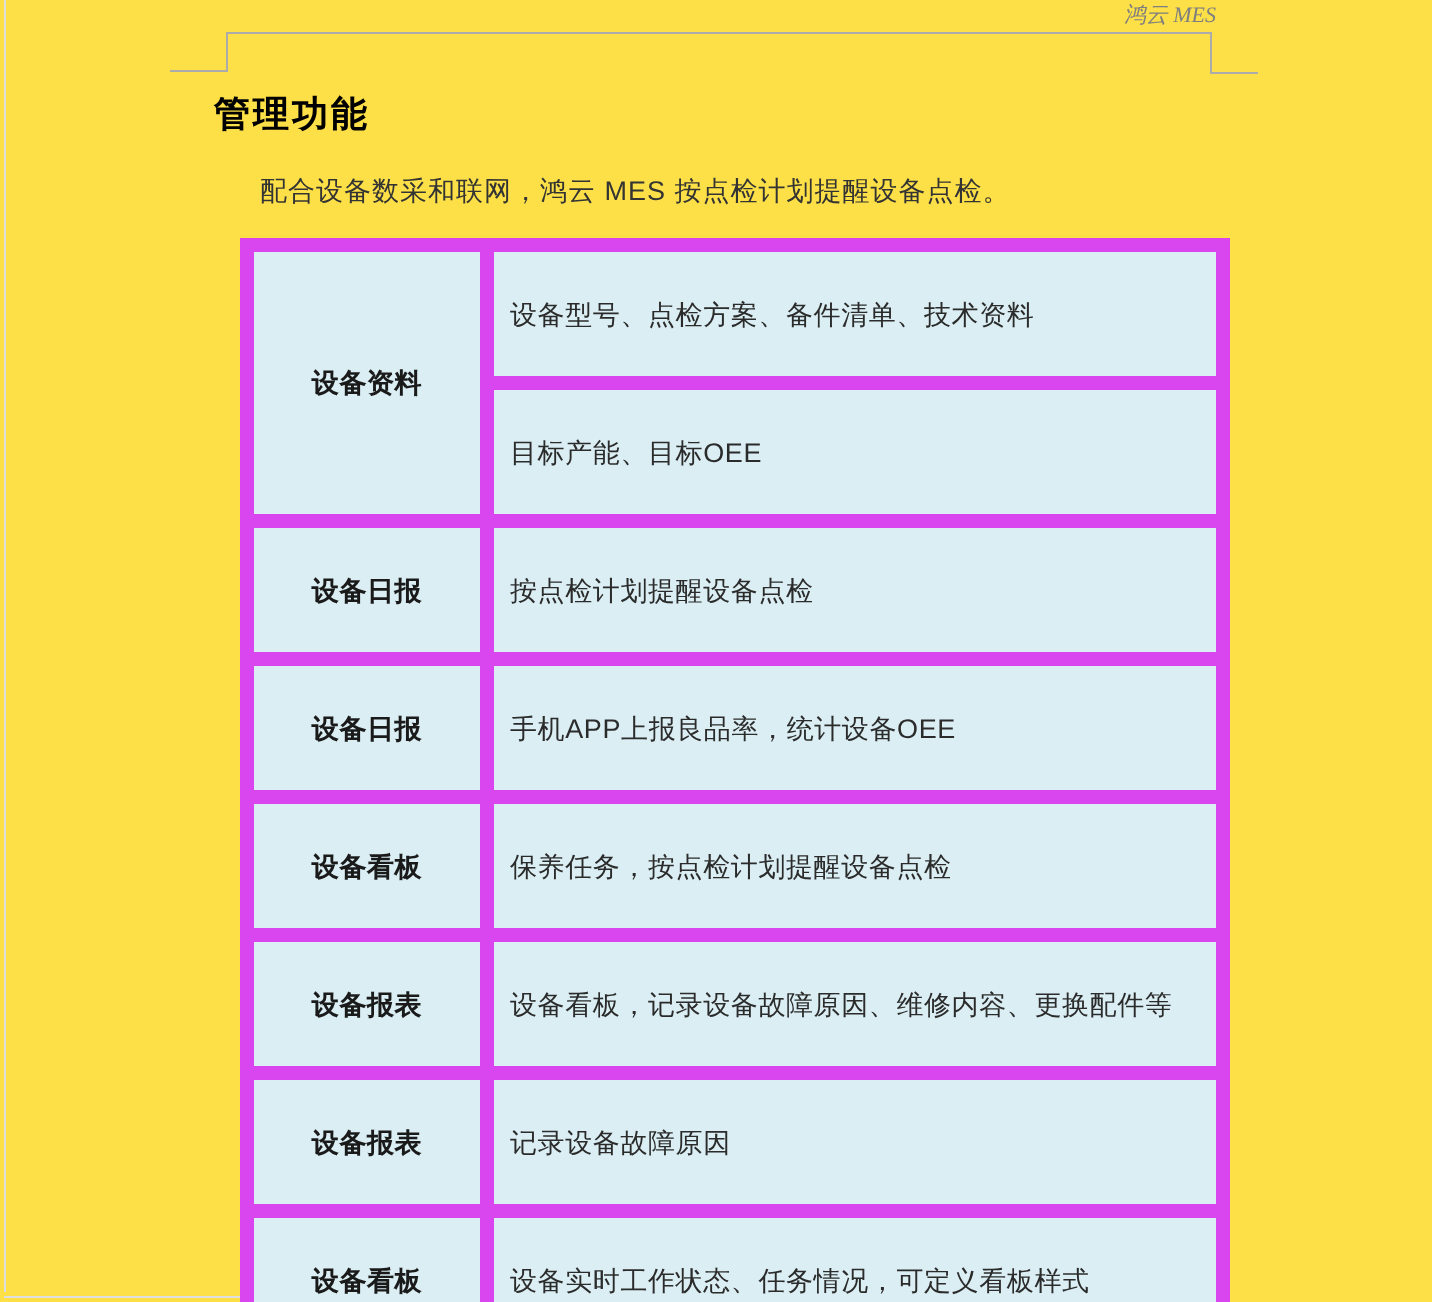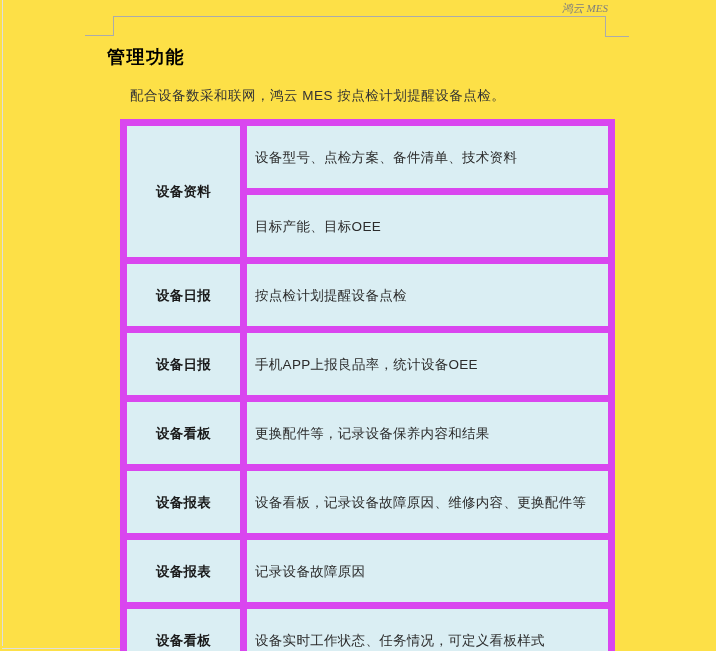--- a/index.html
+++ b/index.html
@@ -102,21 +102,21 @@
     <tr>
       <td class="label">设备日报</td>
       <td class="detail">按点检计划提醒设备点检</td>
     </tr>
     <tr>
       <td class="label">设备日报</td>
       <td class="detail">手机APP上报良品率，统计设备OEE</td>
     </tr>
     <tr>
       <td class="label">设备看板</td>
-      <td class="detail">更换配件等，记录设备保养内容和结果</td>
+      <td class="detail">保养任务，按点检计划提醒设备点检</td>
     </tr>
     <tr>
       <td class="label">设备报表</td>
       <td class="detail">设备看板，记录设备故障原因、维修内容、更换配件等</td>
     </tr>
     <tr>
       <td class="label">设备报表</td>
       <td class="detail">记录设备故障原因</td>
     </tr>
     <tr>

